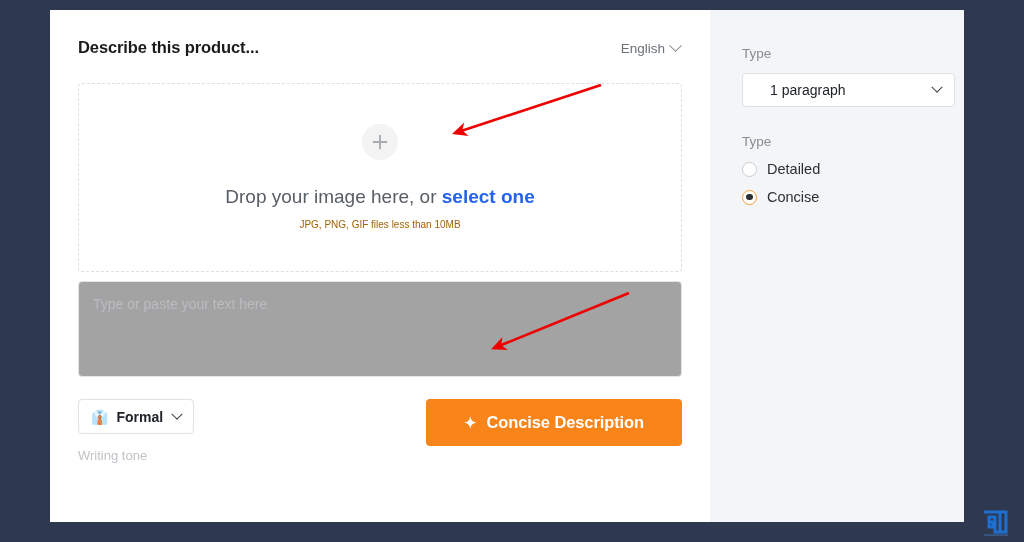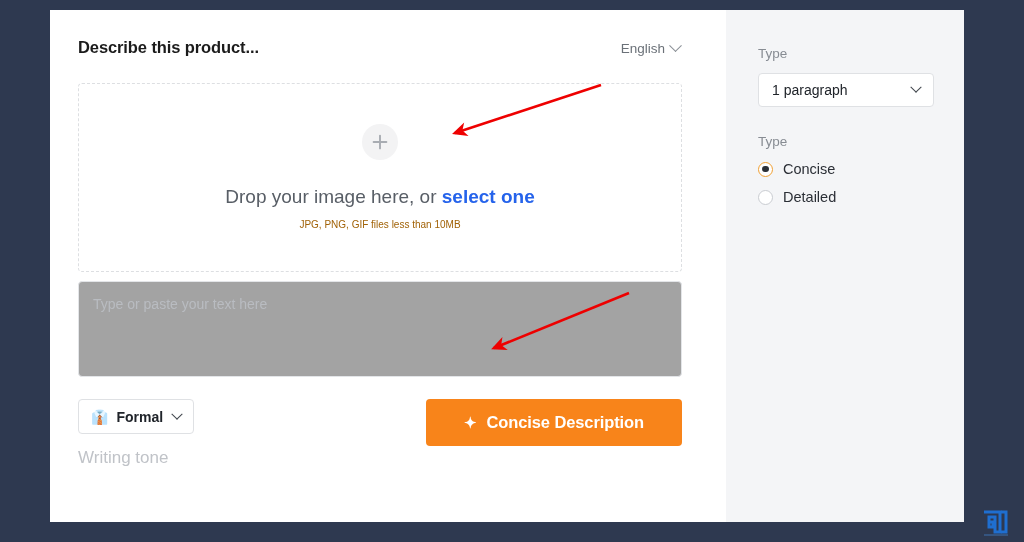--- a/index.html
+++ b/index.html
@@ -18,21 +18,20 @@
   
   .app-card {
     position: absolute;
     left: 50px;
     top: 10px;
     width: 914px;
     height: 512px;
     background: #ffffff;
     display: flex;
     overflow: hidden;
-    gap: 16px;
   }
 
   
   .main-col {
     width: 660px;
     flex: 0 0 660px;
     background: #ffffff;
     position: relative;
     padding: 28px 28px 0 28px;
     box-sizing: border-box;
@@ -159,21 +158,21 @@
   .tone-emoji { font-size: 14px; line-height: 1; }
   .tone-chev {
     width: 7px; height: 7px;
     border-right: 1.7px solid #41464d;
     border-bottom: 1.7px solid #41464d;
     transform: rotate(45deg) translate(-2px,-2px);
     margin-left: 2px;
   }
   .tone-caption {
     margin-top: 14px;
-    font-size: 17px;
+    font-size: 13px;
     color: #c0c3c8;
   }
   .generate-btn {
     display: inline-flex;
     align-items: center;
     justify-content: center;
     gap: 10px;
     background: #f8841a;
     color: #ffffff;
     border: none;
@@ -194,29 +193,29 @@
     background: #f4f5f7;
     padding: 36px 0 0 32px;
     box-sizing: border-box;
   }
   .side-label {
     font-size: 13.5px;
     color: #878c93;
   }
   .size-select {
     margin-top: 12px;
-    width: 176px;
+    width: 213px;
     height: 34px;
     background: #ffffff;
     border: 1.5px solid #dfe1e4;
     border-radius: 4px;
     display: flex;
     align-items: center;
     justify-content: space-between;
-    padding: 0 13px 0 13px;
+    padding: 0 13px 0 27px;
     box-sizing: border-box;
     font-size: 14px;
     color: #20242a;
     cursor: pointer;
   }
   .size-chev {
     width: 7px; height: 7px;
     border-right: 1.7px solid #41464d;
     border-bottom: 1.7px solid #41464d;
     transform: rotate(45deg) translate(-2px,-2px);
@@ -325,27 +324,27 @@
   <div class="side-col">
     <div class="side-label">Type</div>
     <div class="size-select">
       <span>1 paragraph</span>
       <span class="size-chev"></span>
     </div>
 
     <div class="side-label make-label">Type</div>
 
     <div class="radio-row">
+      <span class="radio"></span>
+      <span class="radio-label">Detailed</span>
+    </div>
+
+    <div class="radio-row">
       <span class="radio checked"></span>
       <span class="radio-label">Concise</span>
-    </div>
-
-    <div class="radio-row">
-      <span class="radio"></span>
-      <span class="radio-label">Detailed</span>
     </div>
   </div>
 </div>
 
 <svg class="arrows">
   <defs>
     <marker id="ah" markerWidth="7" markerHeight="7" refX="5.2" refY="3.5" orient="auto" markerUnits="strokeWidth">
       <path d="M6.4,3.5 L0.6,6.2 L2.2,3.5 L0.6,0.8 Z" fill="#ee0000"></path>
     </marker>
   </defs>

